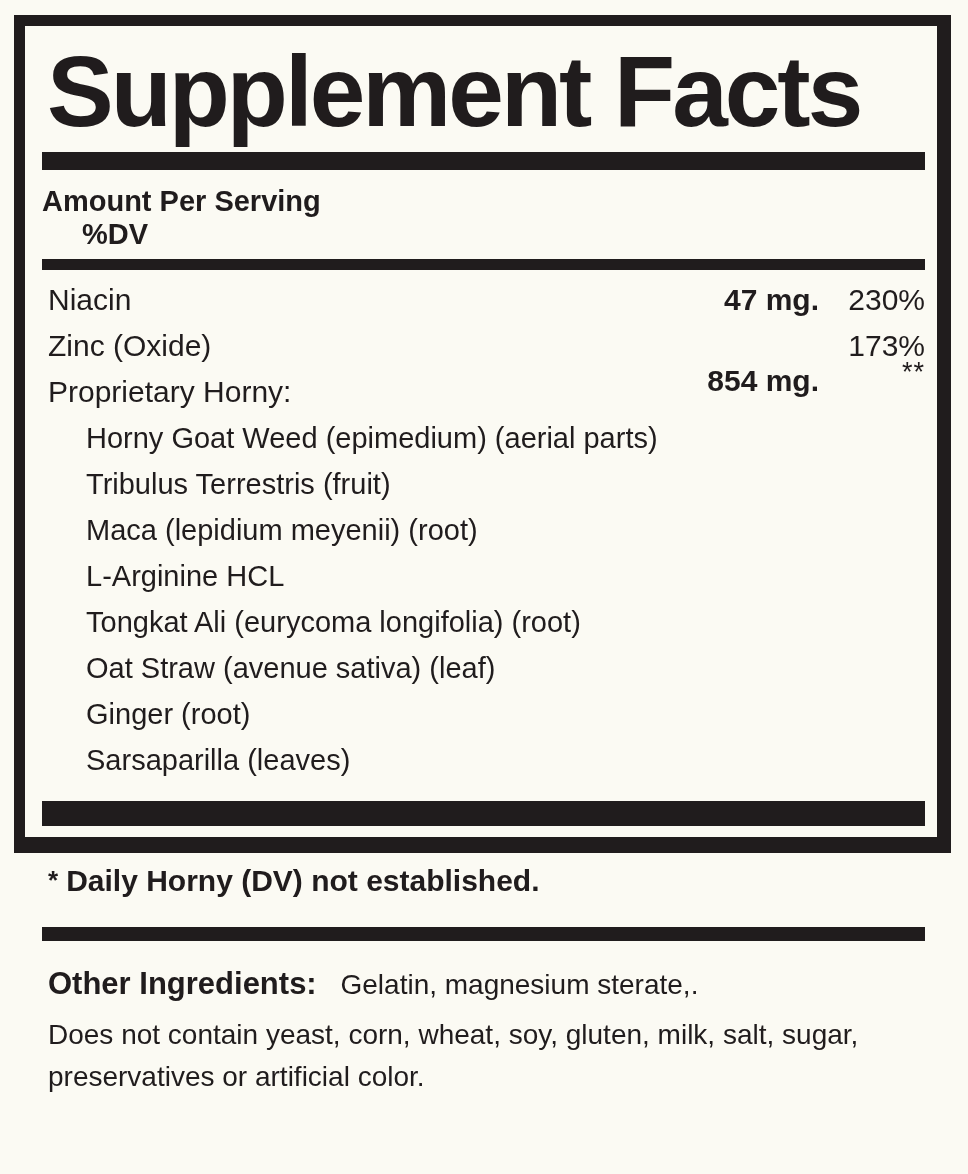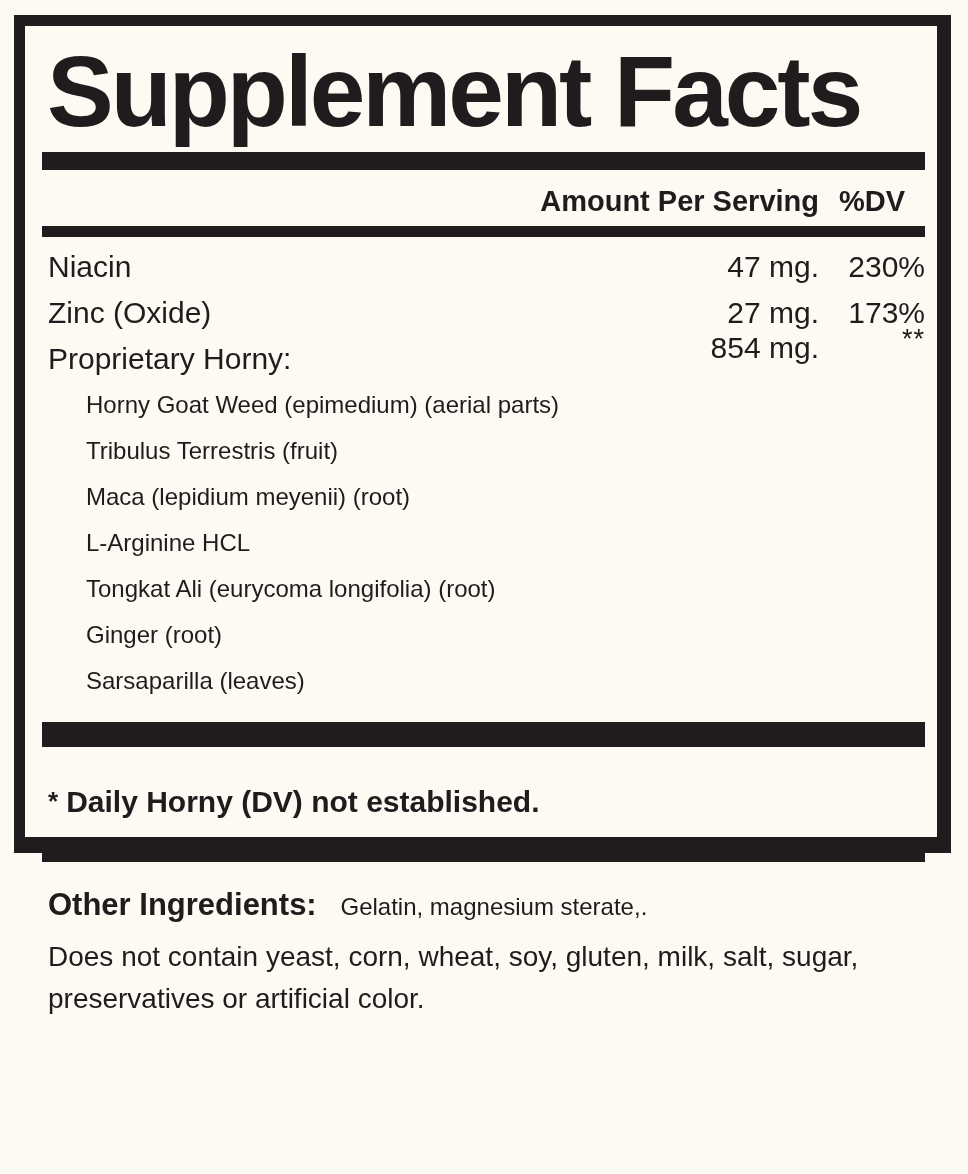--- a/index.html
+++ b/index.html
@@ -49,37 +49,38 @@
   .bar-1 { height: 18px; margin-top: 13px; }
   .bar-2 { height: 25px; margin-top: 18px; }
   .bar-3 { height: 14px; margin-top: 28px; }
   .col-header {
     display: flex;
     justify-content: flex-end;
     align-items: baseline;
     font-weight: 700;
     font-size: 29px;
     padding: 15px 0 8px 0;
+    flex-direction: column;
   }
   .col-header .amt-h { text-align: right; }
-  .col-header .dv-h { width: 106px; text-align: center; }
+  .col-header .dv-h { width: 106px; text-align: right; }
   .rule { height: 11px; background: var(--ink); }
   .rows { margin-top: 7px; font-size: 30px; }
   .nrow {
     display: flex;
     align-items: flex-start;
     line-height: 46px;
     padding-left: 6px;
   }
   .nname { flex: 1; }
-  .namt { min-width: 140px; text-align: right; }
+  .namt { min-width: 140px; text-align: right; font-weight: bold; }
   .ndv  { width: 106px; text-align: right; }
   .nrow.prop .namt { position: relative; top: -11px; }
   .nrow.prop .ndv  { position: relative; top: -20px; font-size: 27px; letter-spacing: 1px; }
-  .blend-list { font-size: 24px; }
+  .blend-list { font-size: 29px; }
   .blend-item { line-height: 46px; padding-left: 44px; }
   .footnote {
     margin-top: 38px;
     padding-left: 6px;
     font-weight: 700;
     font-size: 30px;
     line-height: 34px;
   }
   .footnote .star {
     display: inline-block;
@@ -88,21 +89,21 @@
     top: -2px;
     margin-right: 8px;
   }
   .other-block {
     margin-top: 22px;
     padding-left: 6px;
     font-size: 28px;
     line-height: 42px;
   }
   .other-line .lbl { font-weight: 700; font-size: 31px; margin-right: 16px; }
-  .other-line .val { font-weight: 400; font-size: 24px; }
+  .other-line .val { font-weight: 400; font-size: 28px; }
   .disclaimer { margin-top: 8px; }
 </style>
 </head>
 <body>
 
 <div class="label-box">
 
   <h1 class="title">Supplement Facts</h1>
 
 
@@ -116,35 +117,35 @@
   <div class="rule"></div>
 
   <div class="rows">
     <div class="nrow">
       <span class="nname">Niacin</span>
       <span class="namt">47 mg.</span>
       <span class="ndv">230%</span>
     </div>
     <div class="nrow">
       <span class="nname">Zinc (Oxide)</span>
-      <span class="namt">27 mg.</span>
       <span class="ndv">173%</span>
     </div>
     <div class="nrow prop">
       <span class="nname">Proprietary Horny:</span>
       <span class="namt">854 mg.</span>
       <span class="ndv">**</span>
     </div>
 
     <div class="blend-list">
       <div class="blend-item">Horny Goat Weed (epimedium) (aerial parts)</div>
       <div class="blend-item">Tribulus Terrestris (fruit)</div>
       <div class="blend-item">Maca (lepidium meyenii) (root)</div>
       <div class="blend-item">L-Arginine HCL</div>
       <div class="blend-item">Tongkat Ali (eurycoma longifolia) (root)</div>
+      <div class="blend-item">Oat Straw (avenue sativa) (leaf)</div>
       <div class="blend-item">Ginger (root)</div>
       <div class="blend-item">Sarsaparilla (leaves)</div>
     </div>
   </div>
 
   <div class="bar bar-2"></div>
 
   <div class="footnote">
     <span class="star">*</span><span>Daily Horny (DV) not established.</span>
   </div>

